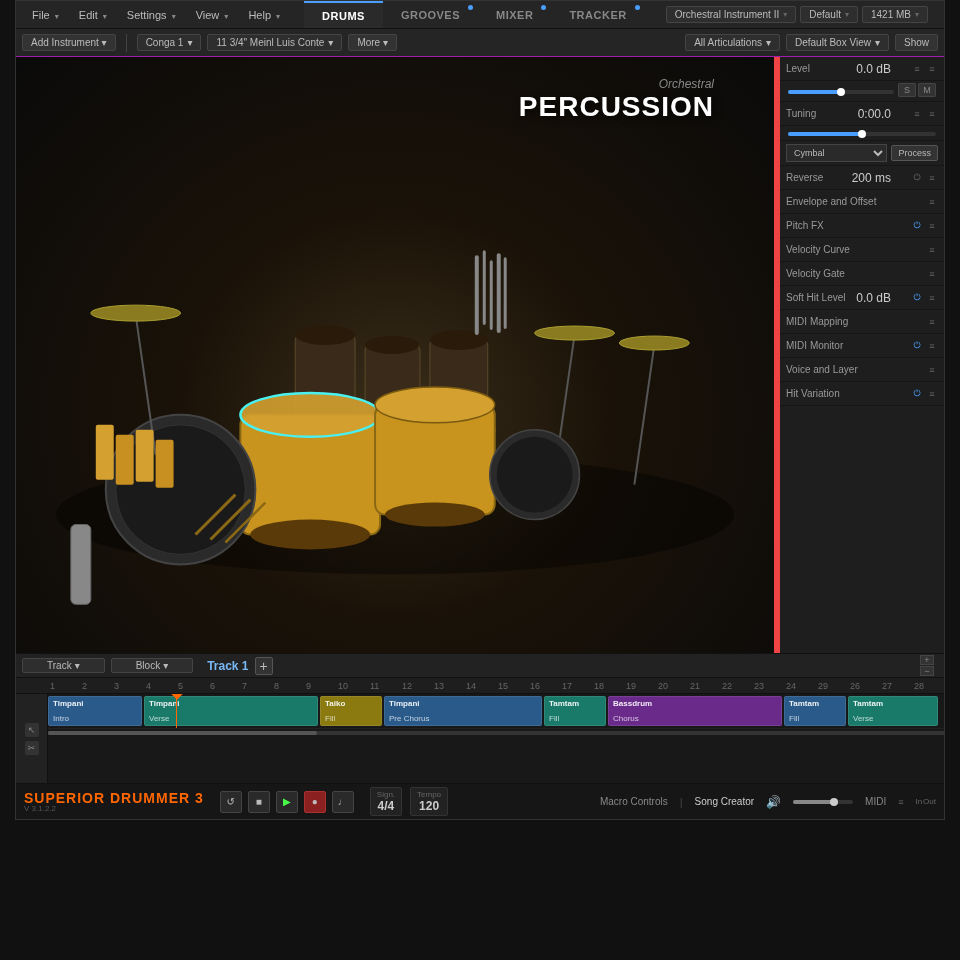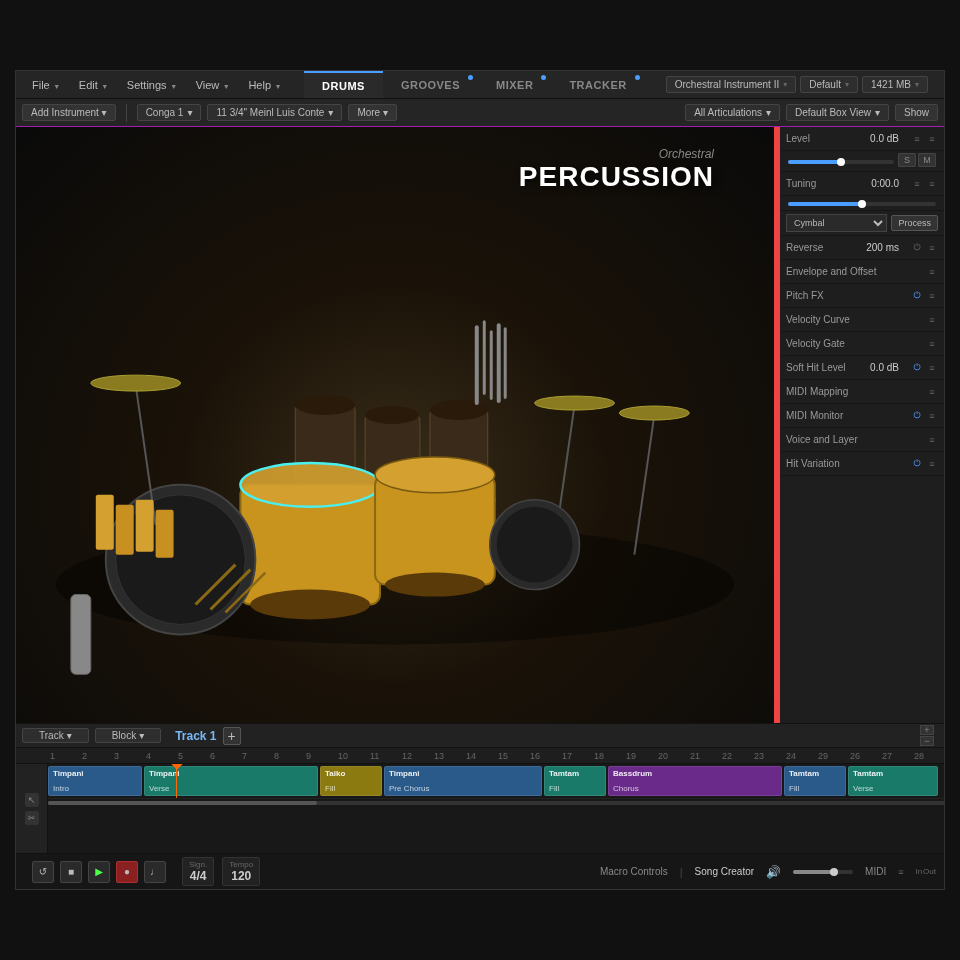--- a/index.html
+++ b/index.html
@@ -12,21 +12,21 @@
       color: #ccc;
       overflow: hidden;
     }
 
     
     .app-outer {
       width: 960px;
       height: 960px;
       background: #111;
       display: flex;
-      align-items: center;
+      align-items: flex-start;
       justify-content: center;
     }
 
     .app-window {
       width: 930px;
       height: 820px;
       background: #1e1e1e;
       border: 1px solid #333;
       display: flex;
       flex-direction: column;
@@ -177,22 +177,22 @@
       border-bottom: 1px solid #161616;
       min-height: 24px;
     }
     .panel-row .label {
       flex: 1;
       color: #999;
       font-size: 10px;
     }
     .panel-row .value {
       color: #ccc;
-      font-size: 10px;
-      margin-right: 12px;
+      font-size: 12px;
+      margin-right: 20px;
     }
     .panel-row .icons {
       display: flex;
       gap: 3px;
       align-items: center;
     }
     .panel-icon {
       width: 12px; height: 12px;
       cursor: pointer;
       display: flex;
@@ -287,21 +287,21 @@
       display: flex;
       align-items: center;
       padding: 0 6px;
       gap: 6px;
       border-bottom: 1px solid #111;
     }
     .track-btn {
       background: #2e2e2e;
       border: 1px solid #444;
       color: #bbb;
-      padding: 1px 16px;
+      padding: 1px 24px;
       font-size: 10px;
       cursor: pointer;
       border-radius: 2px;
       display: flex;
       align-items: center;
       gap: 3px;
     }
     .track-name {
       color: #7ab8f5;
       font-size: 12px;
@@ -910,20 +910,26 @@
           </div>
 
           <div style="height:4px; background:#333; position:relative; margin-top:2px;">
             <div style="width:30%; height:100%; background:#555; border-radius:2px;"></div>
           </div>
         </div>
       </div>
     </div>
 
     <div class="transport-bar">
+      <div>
+        <div class="app-logo">
+          <span>SUPERIOR DRUMMER</span> <span style="color:#ff6600;">3</span>
+        </div>
+        <span class="app-version">V 3.1.2.2</span>
+      </div>
 
       <div class="transport-btns">
         <div class="t-btn">↺</div>
         <div class="t-btn">■</div>
         <div class="t-btn play">▶</div>
         <div class="t-btn record">●</div>
         <div class="t-btn">♩</div>
       </div>
 
       <div class="sign-tempo">

